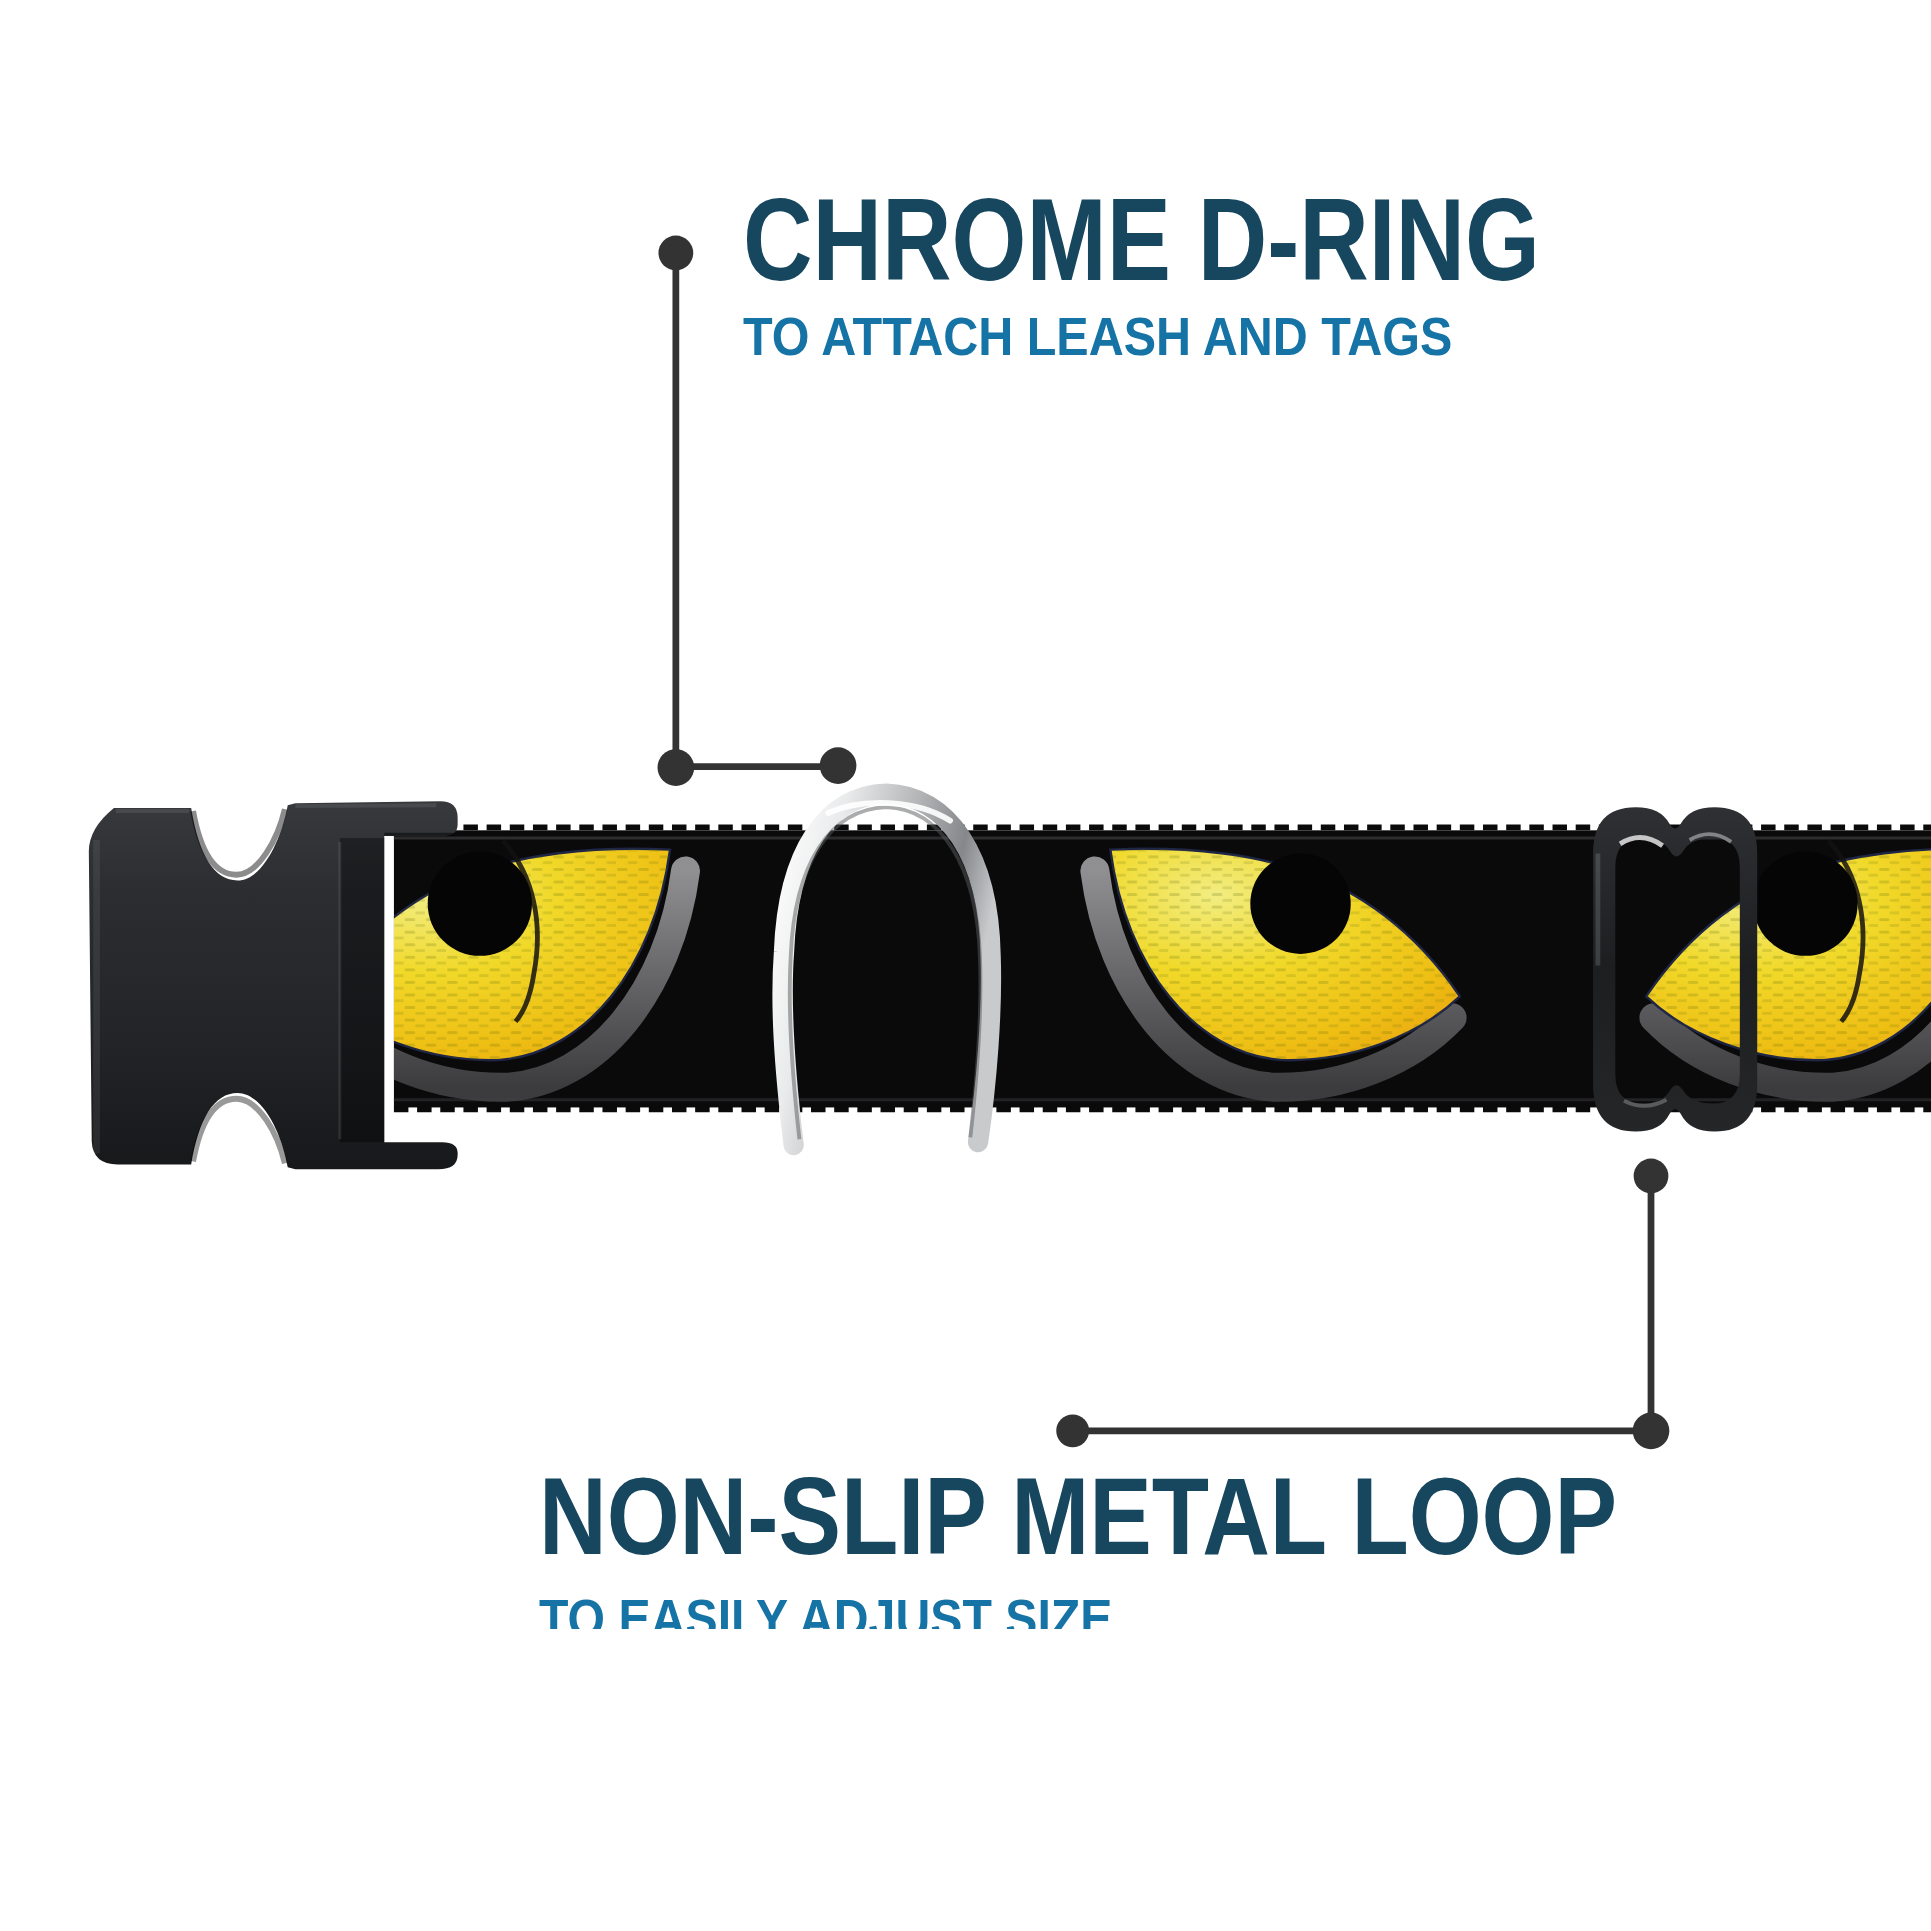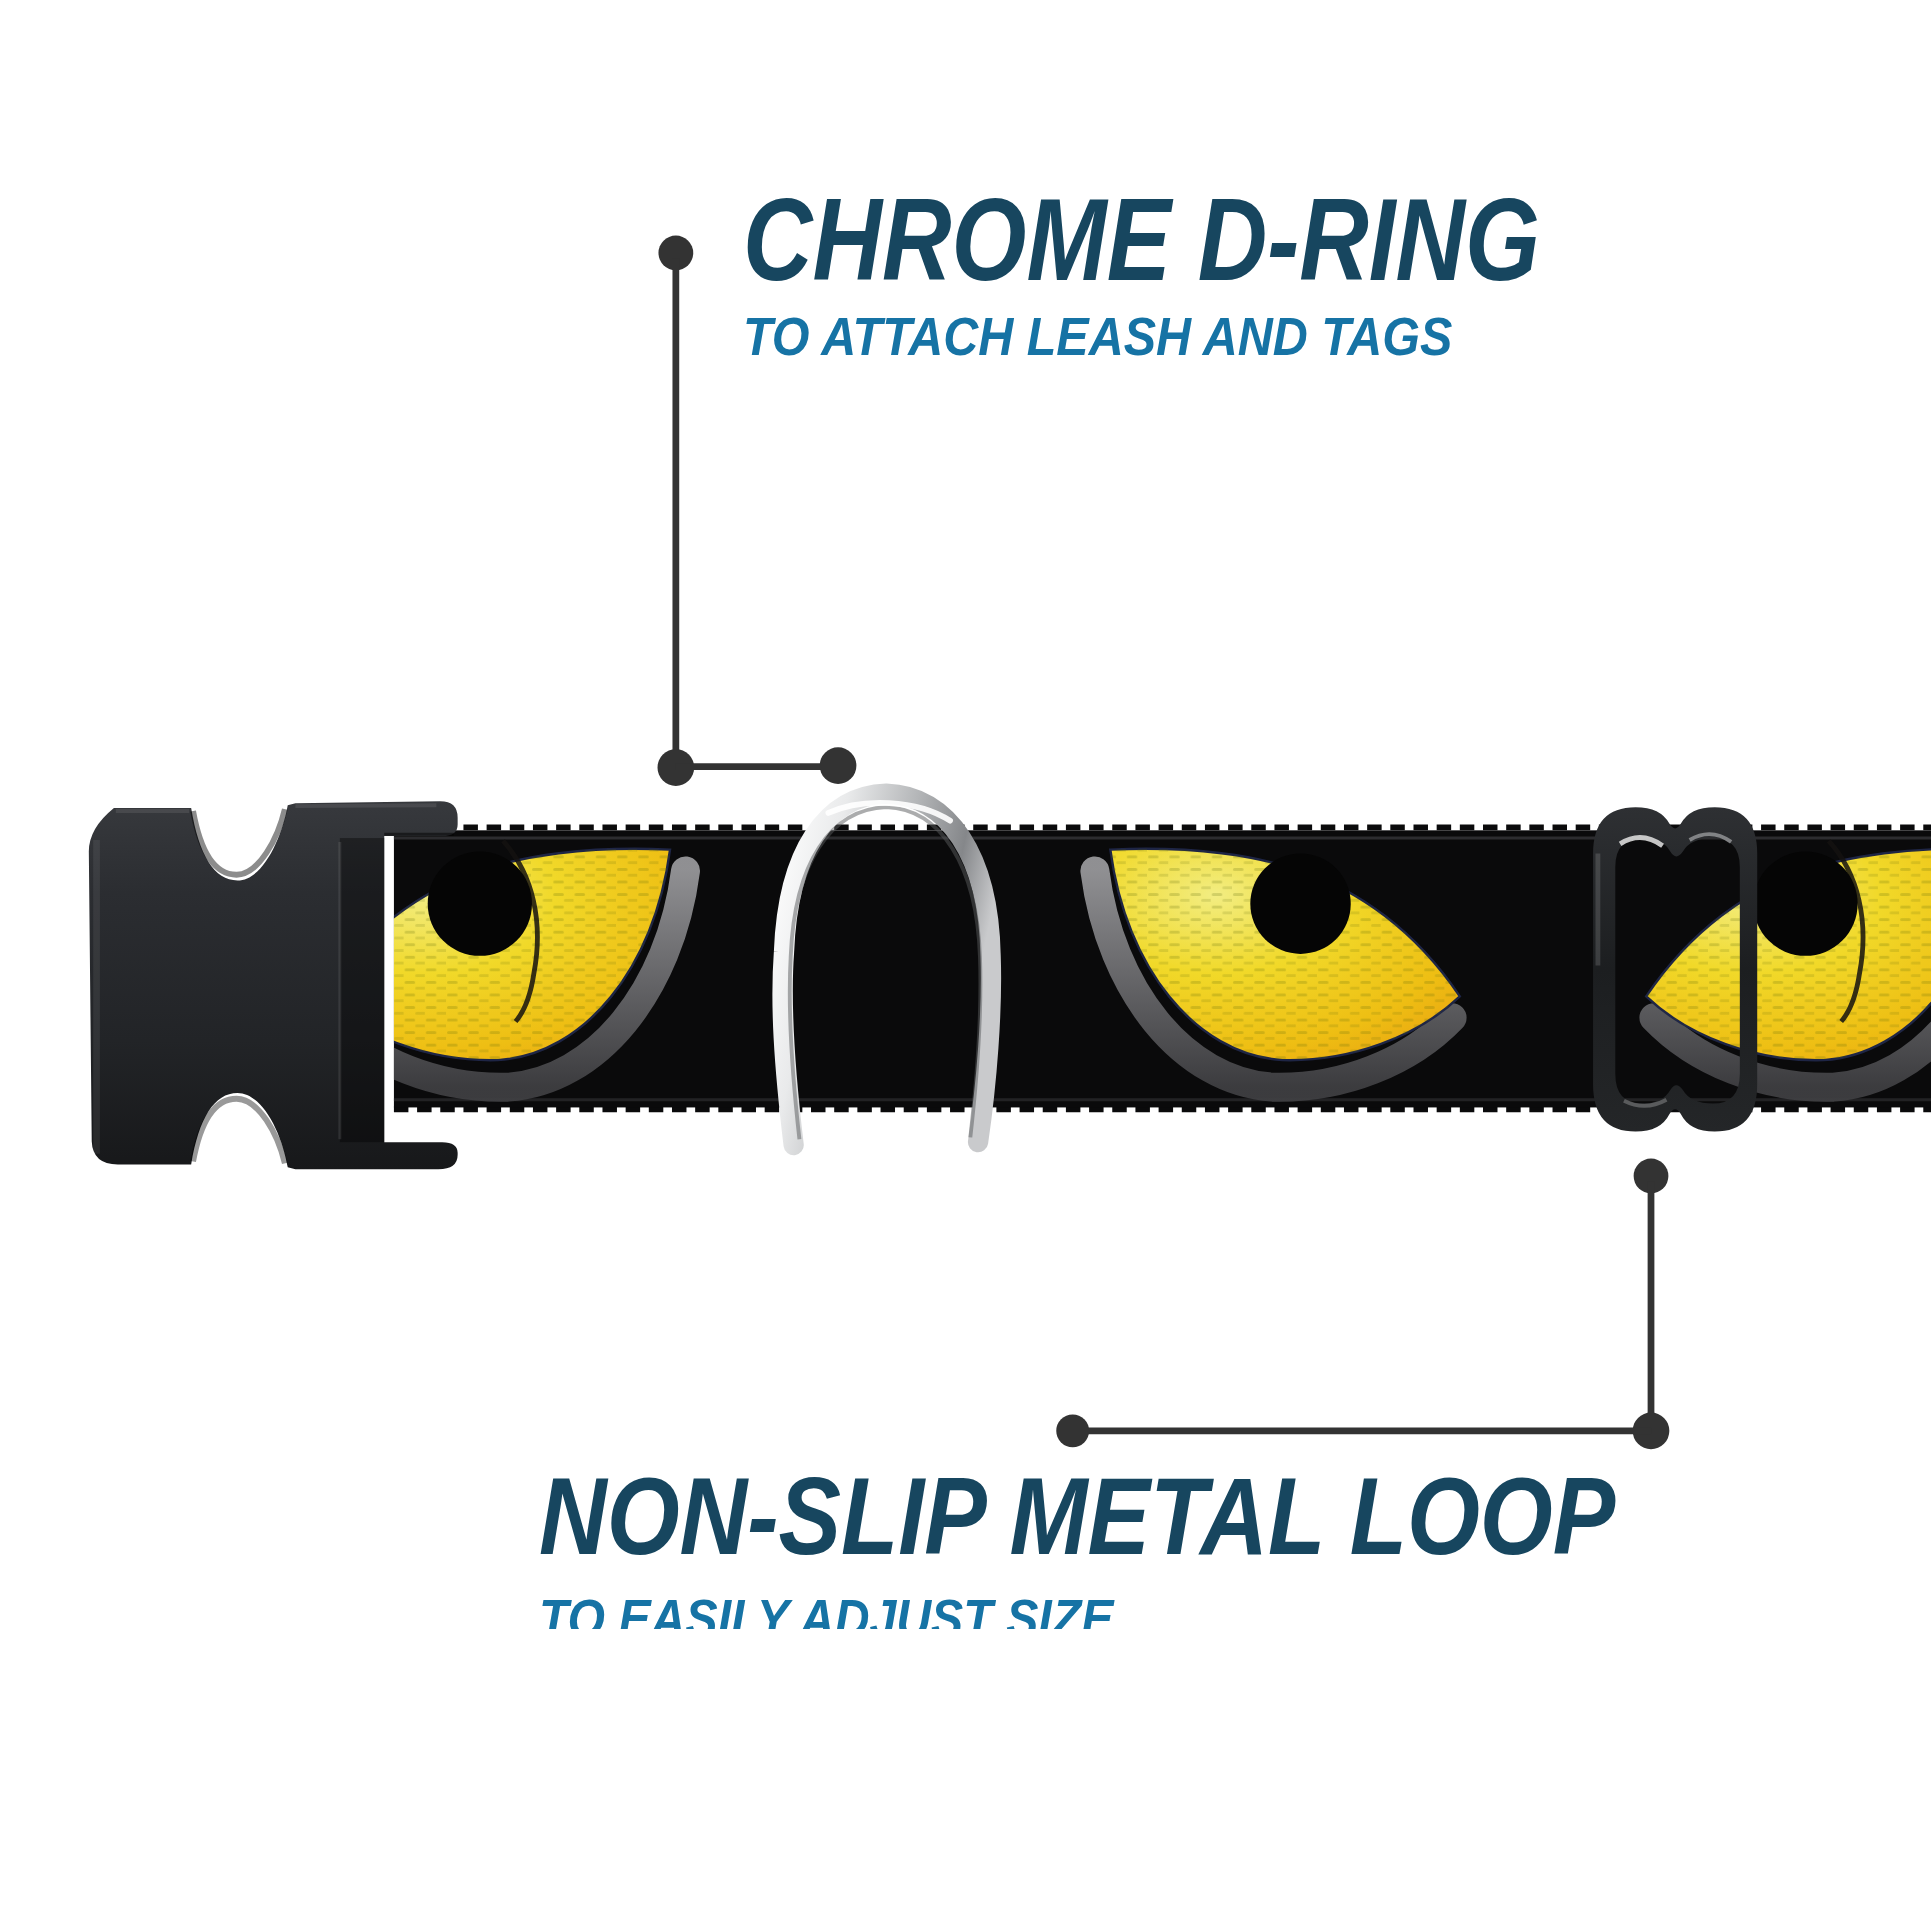--- a/index.html
+++ b/index.html
@@ -2,21 +2,20 @@
 <html style="--background: #ffffff; --title-text: #17465f; --subtitle-text: #1673a5; --callout-line: #333333; --webbing-black: #0a0a0b; --eye-yellow: #f6de2a; --eye-orange: #ec9c10; --plastic-black: #26282b; --chrome-silver: #d9dadc;"><head>
 <meta charset="utf-8">
 <style>
   html,body{margin:0;padding:0;background:#fff;}
   .stage{
     position:relative;
     width:1931px;height:1629px;
     background:var(--background,#fff);
     overflow:hidden;
     font-family:"Liberation Sans","DejaVu Sans",sans-serif;
-    font-style:italic;
   }
   .scene{position:absolute;left:0;top:0;}
   .callout-title{
     position:absolute;
     font-weight:bold;
     line-height:1;
     white-space:nowrap;
     color:var(--title-text,#17465f);
     transform-origin:0 0;
   }

